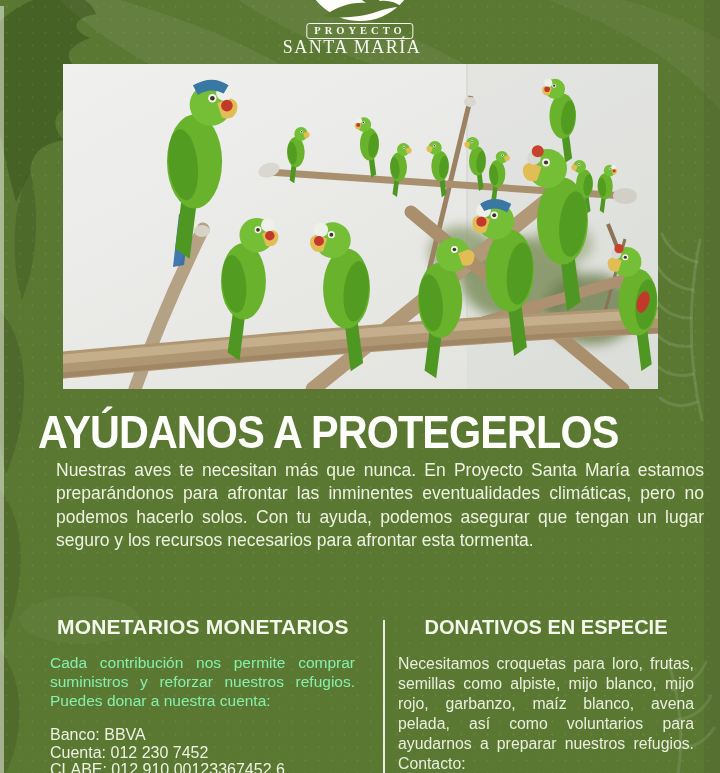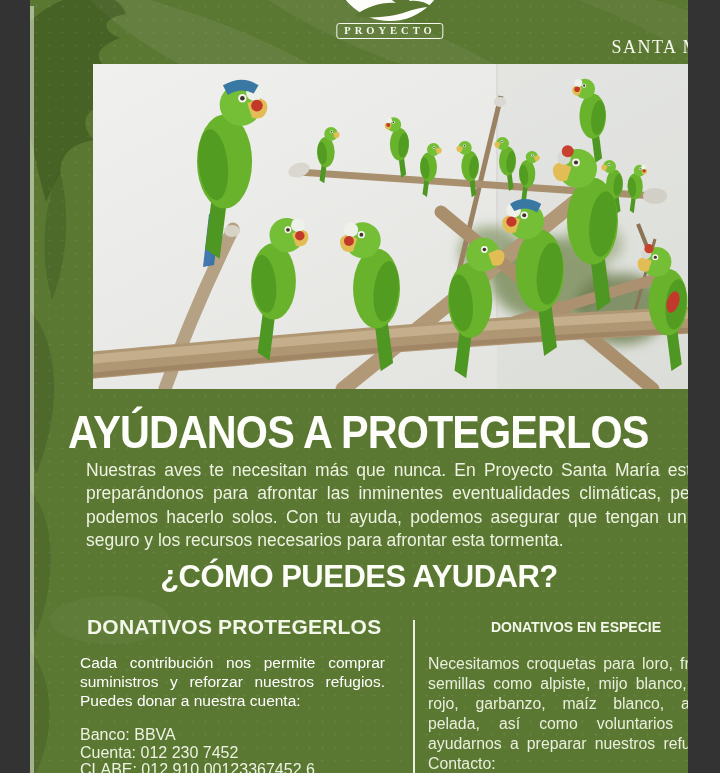--- a/index.html
+++ b/index.html
@@ -1,20 +1,19 @@
 <!DOCTYPE html>
 <html><head>
 <meta charset="utf-8">
 <style>
   html,body{margin:0;padding:0;background:#333;}
   #poster{
-    position:relative;width:658px;height:773px;overflow:hidden;
+    position:relative;width:720px;height:773px;overflow:hidden;
     background:#5b7833;
     font-family:"Liberation Sans", sans-serif;
-    margin-left:30px;
     -webkit-font-smoothing:antialiased;
   }
   
   #poster::before{
     content:"";position:absolute;inset:0;z-index:1;pointer-events:none;
     background-image:radial-gradient(rgba(255,255,255,0.055) 1px, transparent 1.3px);
     background-size:13px 13px;
   }
   .bg-leaves{position:absolute;inset:0;z-index:0;}
   .edge-sliver{position:absolute;left:0;top:6px;width:4px;height:767px;background:rgba(233,238,223,0.55);z-index:2;}
@@ -23,21 +22,21 @@
   .logo{position:absolute;left:0;top:0;width:720px;z-index:3;text-align:center;}
   .logo-circle{position:absolute;left:303px;top:-93px;width:114px;height:114px;border-radius:50%;background:#fdfdfa;}
   .logo-bird{position:absolute;left:318px;top:-4px;width:86px;height:24px;}
   .logo-badge{
     position:absolute;left:50%;top:23px;transform:translateX(-50%);
     border:1.4px solid #f6f8ef;border-radius:3px;padding:1px 7px 2px;
     color:#f6f8ef;font-family:"Liberation Serif", serif;font-weight:bold;
     font-size:10.5px;letter-spacing:4px;white-space:nowrap;
   }
   .logo-name{
-    position:absolute;left:0;right:0;top:37px;text-align:right;
+    position:absolute;left:0;right:16px;top:37px;text-align:center;
     color:#f6f8ef;font-family:"Liberation Serif", serif;
     font-size:18px;letter-spacing:1.5px;white-space:nowrap;
   }
 
   
   .photo{position:absolute;left:63px;top:64px;width:595px;height:325px;z-index:2;overflow:hidden;}
 
   
   .headline{
     position:absolute;left:38px;top:404px;z-index:3;margin:0;
@@ -49,28 +48,28 @@
     color:#edf2e1;font-size:17.5px;line-height:23.4px;
     text-align:justify;
   }
   .section-title{
     position:absolute;left:0;right:0;top:559px;z-index:3;margin:0;text-align:center;
     color:#fbfdf6;font-size:31px;font-weight:bold;letter-spacing:-0.5px;
   }
 
   .col-left{position:absolute;left:50px;top:615px;width:310px;z-index:3;}
   .col-left h3{margin:0 0 0 7px;color:#f3f7ea;font-size:21px;font-weight:bold;letter-spacing:0.2px;white-space:nowrap;}
-  .col-left .body{margin:14px 0 0;color:#ffffff;font-size:15.5px;line-height:19px;text-align:justify;width:305px;}
+  .col-left .body{margin:14px 0 0;color:#86efac;font-size:15.5px;line-height:19px;text-align:justify;width:305px;}
   .bank{margin:16px 0 0;color:#edf2e1;font-size:16px;line-height:17.6px;}
   .bank div{white-space:nowrap;}
 
   .divider{position:absolute;left:383px;top:620px;width:2px;height:153px;background:rgba(250,252,245,0.9);z-index:3;}
 
   .col-right{position:absolute;left:398px;top:615px;width:296px;z-index:3;}
-  .col-right h3{margin:0;color:#f3f7ea;font-size:14px;font-weight:bold;text-align:center;line-height:25px;white-space:nowrap;}
+  .col-right h3{margin:0;color:#f3f7ea;font-size:20px;font-weight:bold;text-align:center;line-height:25px;white-space:nowrap;}
   .col-right .body{margin:14px 0 0;color:#e9efdc;font-size:15.8px;line-height:20px;text-align:justify;}
 </style>
 </head>
 <body>
 
 <div id="poster">
 
   <svg class="bg-leaves" width="720" height="773" viewBox="0 0 720 773">
 
     <path d="M40 -20 C 180 10, 300 60, 380 135 C 260 122, 120 70, 40 -20 Z" fill="rgba(255,255,255,0.06)"></path>
@@ -210,24 +209,23 @@
 
       <use href="#prR" transform="translate(450,76) scale(1.5)"></use>
 
       <use href="#prR" transform="translate(537,176) scale(1.15)"></use>
       <ellipse cx="580" cy="238" rx="6" ry="11" fill="#c2392c" transform="rotate(18 580 238)"></ellipse>
     </svg>
   </div>
 
   <h1 class="headline">AYÚDANOS A PROTEGERLOS</h1>
   <p class="intro">Nuestras aves te necesitan más que nunca. En Proyecto Santa María estamos preparándonos para afrontar las inminentes eventualidades climáticas, pero no podemos hacerlo solos. Con tu ayuda, podemos asegurar que tengan un lugar seguro y los recursos necesarios para afrontar esta tormenta.</p>
-  <h2 class="section-title">¿CÓMO PUEDES AYUDAR?</h2>
 
   <div class="col-left">
-    <h3>DONATIVOS PROTEGERLOS</h3>
+    <h3>MONETARIOS MONETARIOS</h3>
     <p class="body">Cada contribución nos permite comprar suministros y reforzar nuestros refugios. Puedes donar a nuestra cuenta:</p>
     <div class="bank">
       <div>Banco: BBVA</div>
       <div>Cuenta: 012 230 7452</div>
       <div>CLABE: 012 910 00123367452 6</div>
 
     </div>
   </div>
 
   <div class="divider"></div>

